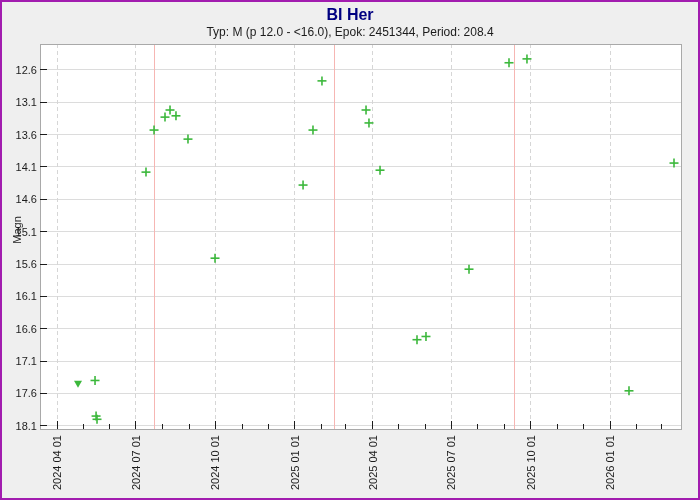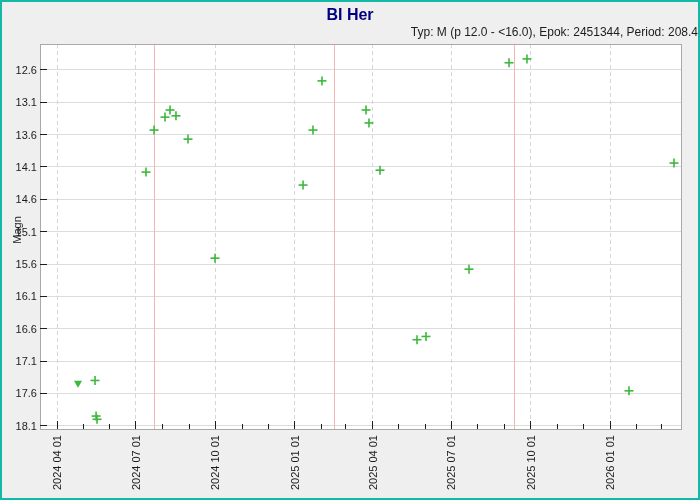--- a/index.html
+++ b/index.html
@@ -1,32 +1,32 @@
 <!DOCTYPE html>
 <html><head>
 <meta charset="utf-8">
 <style>
   html,body{margin:0;padding:0;background:#ffffff;}
   .window{
     position:relative;
     width:700px;height:500px;
     box-sizing:border-box;
     background:#efefef;
-    border:2px solid #14b8a6;
+    border:2px solid #a21caf;
     font-family:"Liberation Sans", sans-serif;
     overflow:hidden;
   }
   .chart-title{
     position:absolute;top:4px;left:0;width:696px;
     text-align:center;
     font-size:16px;font-weight:bold;color:#000080;
   }
   .chart-subtitle{
     position:absolute;top:23px;left:0;width:696px;
-    text-align:right;
+    text-align:center;
     font-size:12px;color:#1c1c1c;
   }
   .y-axis-title{
     position:absolute;
     left:-14px;top:221px;
     width:60px;height:14px;
     text-align:center;
     font-size:11px;color:#1c1c1c;
     transform:rotate(-90deg);
   }

